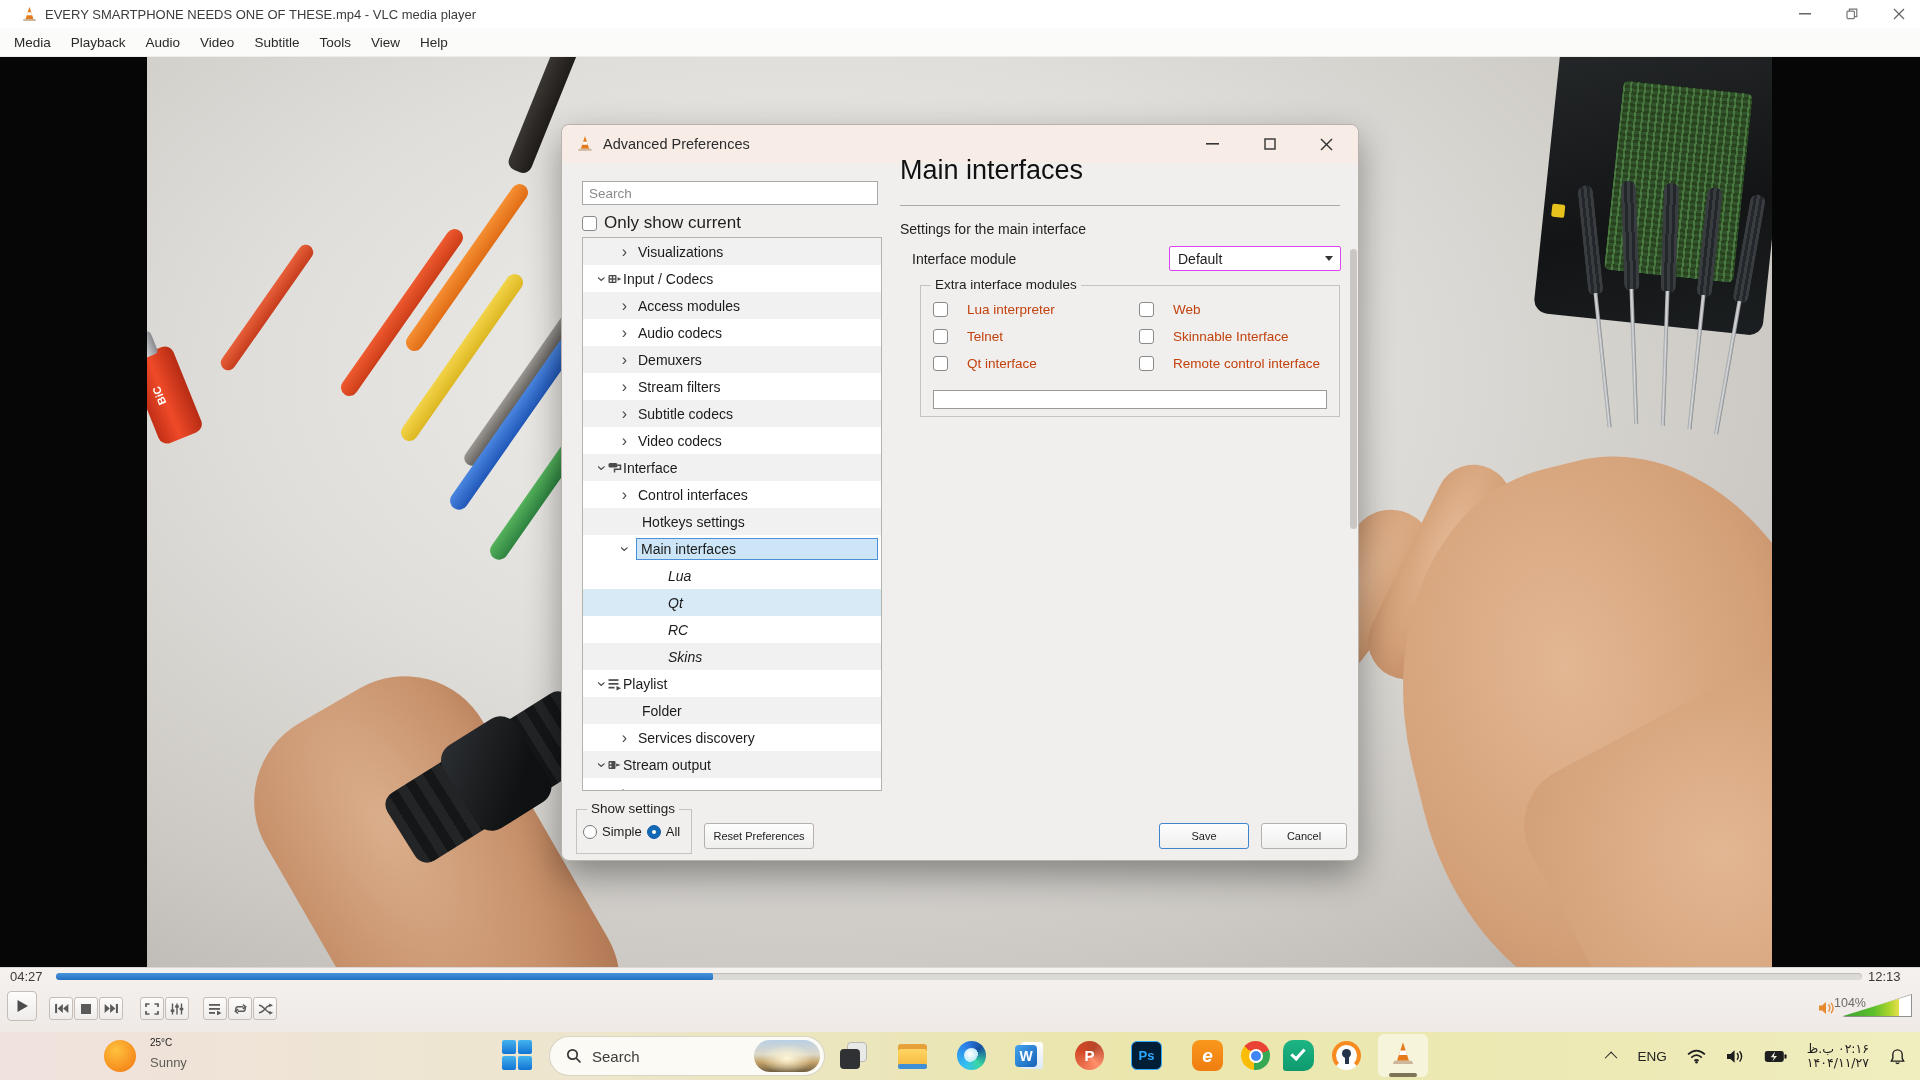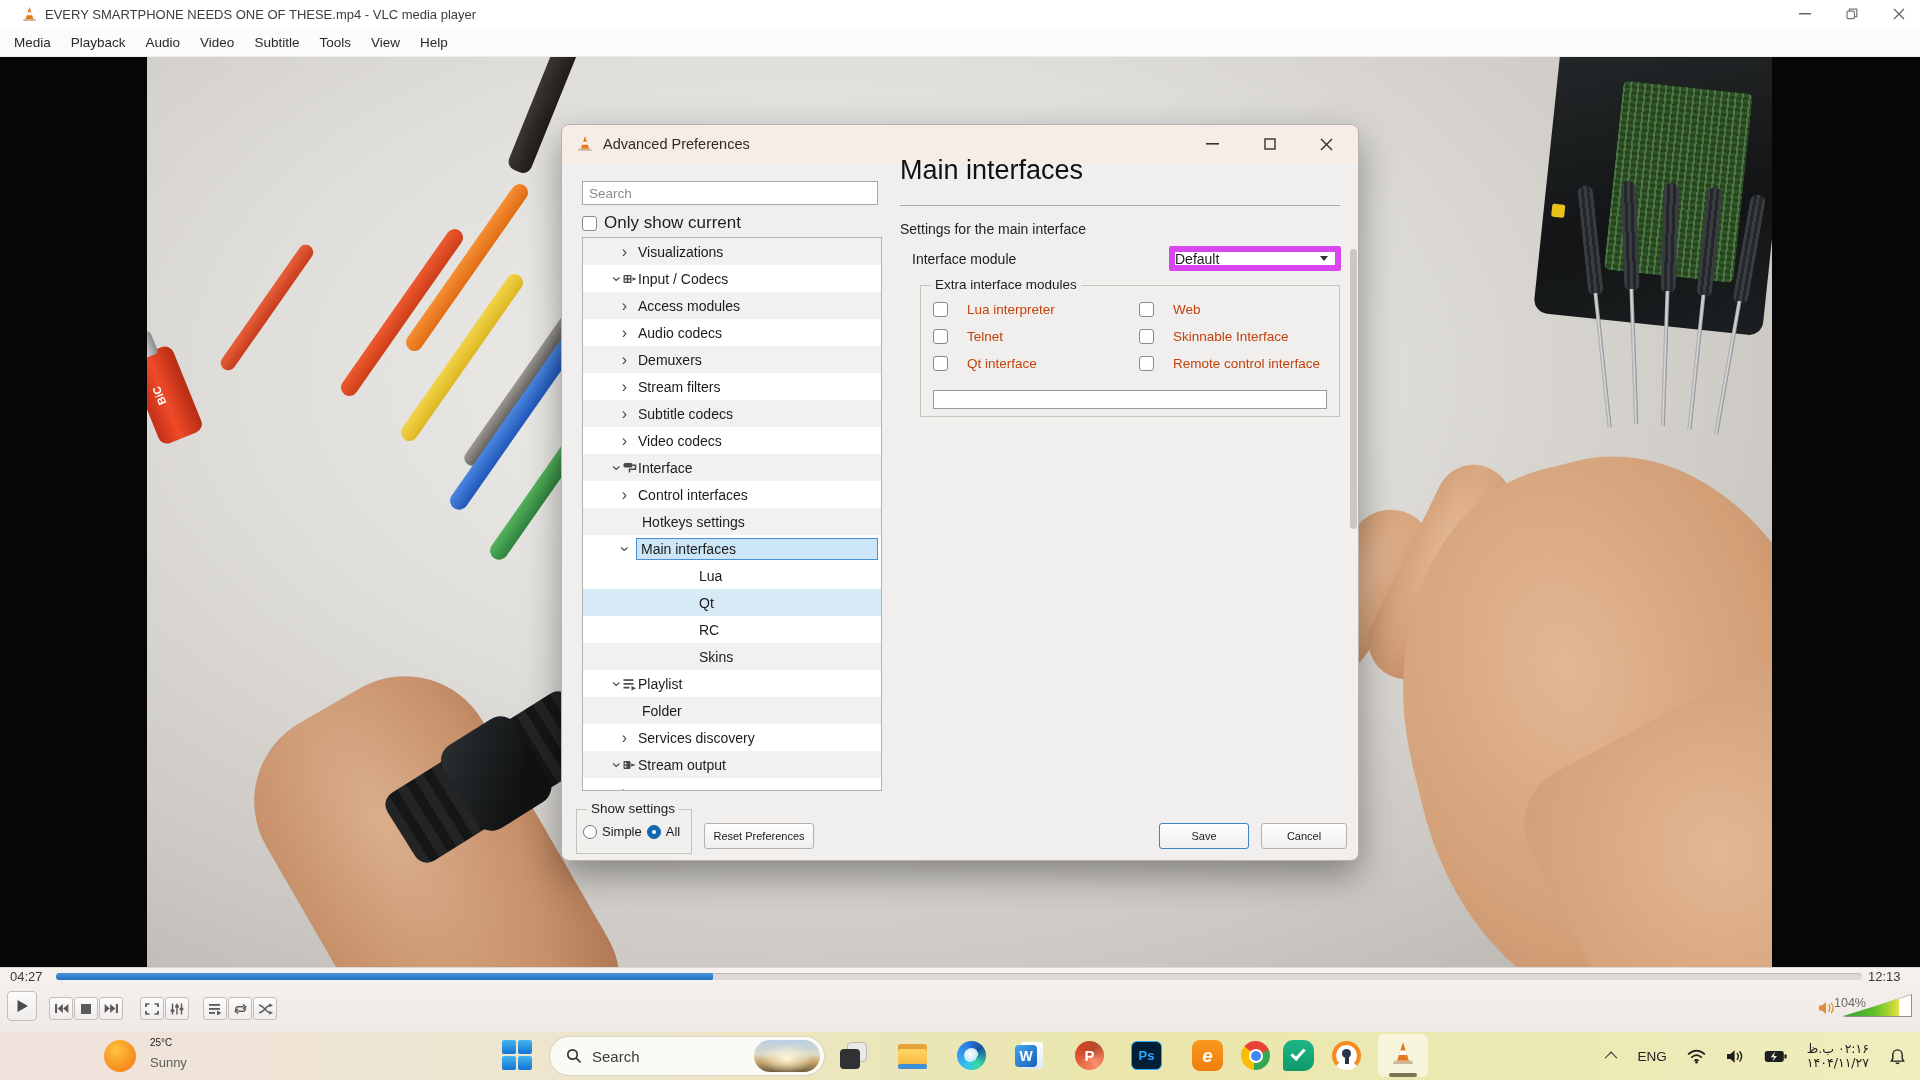--- a/index.html
+++ b/index.html
@@ -98,37 +98,37 @@
   .cbx { width:15px; height:15px; border:1px solid #8a8a8a; border-radius:3px; background:#fff; display:inline-block; }
   .oscrow { position:absolute; left:20px; top:88px; display:flex; align-items:center; gap:7px;
     font-size:17px; color:#1e1e1e; }
 
   .tree { position:absolute; left:20px; top:112px; width:300px; height:554px; border:1px solid #b5b1ad;
     background:#fff; overflow:hidden; }
   .trow { height:27px; display:flex; align-items:center; font-size:14px; color:#1b1b1b; }
   .trow.g { background:#f1f1f1; }
   .trow.w { background:#fff; }
   .trow.qt { background:#d9eaf7; }
-  .trow.cat { padding-left:28px; gap:0; }
+  .trow.cat { padding-left:13px; gap:0; }
   .trow.sub { padding-left:36px; gap:8px; }
   .trow.leaf2 { padding-left:59px; }
-  .trow.leaf3 { padding-left:116px; }
+  .trow.leaf3 { padding-left:85px;font-style:italic; }
   .trow.selrow { padding-left:36px; gap:6px; }
   .chev { width:11px; color:#4a4a4a; font-size:16px; line-height:1; display:inline-block; text-align:center; }
   .chev.down { transform:rotate(90deg); }
   .ticon { width:16px; height:14px; display:inline-flex; }
   .sel-box { flex:1; background:#cde6f7; border:1px solid #4a90d9; padding:2px 4px; margin-right:3px; font-size:14px; }
   .tscroll { position:absolute; right:1px; top:124px; width:7px; height:280px; background:#c9c6c3; border-radius:4px; }
 
   .panel-title { position:absolute; left:338px; top:30px; font-size:27px; color:#111; }
   .panel-hr { position:absolute; left:338px; top:80px; width:440px; height:1px; background:#a8a8a8; }
   .panel-sub { position:absolute; left:338px; top:96px; font-size:14px; color:#222; }
   .mod-label { position:absolute; left:350px; top:126px; font-size:14px; color:#1c1c1c; }
   .dropdown { position:absolute; left:607px; top:121px; width:172px; height:25px; background:#fff;
-    border:6px solid #d946ef; border-radius:2px; display:flex; align-items:center; padding:0 0;
+    border:1px solid #d946ef; border-radius:2px; display:flex; align-items:center; padding:0 8px;
     font-size:14px; color:#1c1c1c; }
   .dropdown .caret { position:absolute; right:7px; width:0; height:0; border-left:4px solid transparent;
     border-right:4px solid transparent; border-top:5px solid #333; }
   .gbox { position:absolute; left:358px; top:160px; width:420px; height:132px; border:1px solid #c6c2be; }
   .gbox legend, .legend { position:absolute; left:10px; top:-9px; background:#f1efee; padding:0 4px; font-size:13.5px; color:#1c1c1c; }
   .ckrow { position:absolute; display:flex; align-items:center; gap:19px; font-size:13.5px; color:#c2410c; }
   .gline { position:absolute; left:12px; top:104px; width:394px; height:19px; background:#fff; border:1px solid #9a9a9a; }
 
   .ssbox { position:absolute; left:14px; top:684px; width:116px; height:45px; border:1px solid #c6c2be; }
   .radio { width:14px; height:14px; border-radius:50%; border:1px solid #777; background:#fff; display:inline-block; position:relative; }

